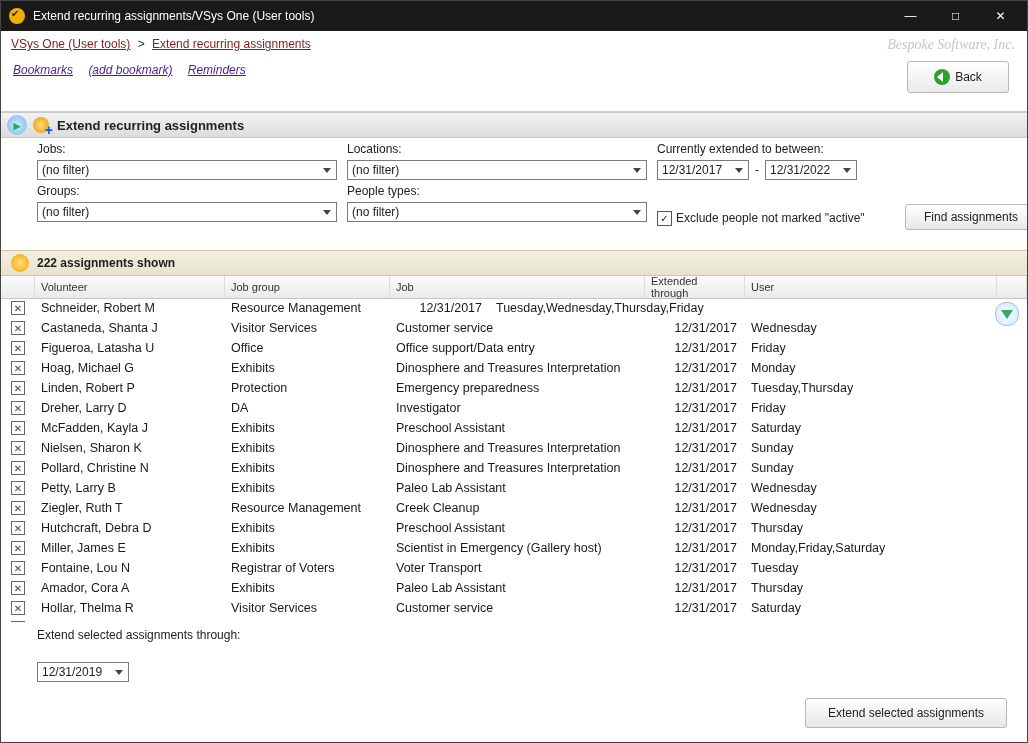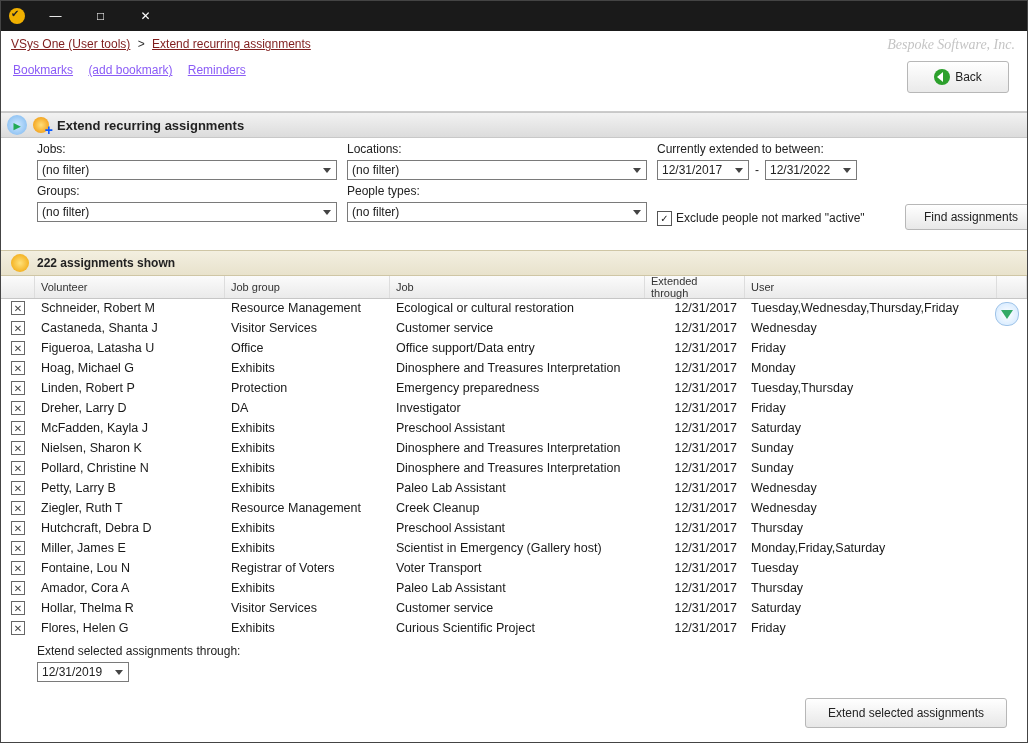--- a/index.html
+++ b/index.html
@@ -7,21 +7,21 @@
   .titlebar{height:30px;background:#1a1a1a;color:#fff;display:flex;align-items:center;padding:0 4px 0 8px;font-size:12px;}
   .titlebar .appicon{width:16px;height:16px;background:#f0b000;border-radius:8px;margin-right:8px;display:inline-block;position:relative;}
   .titlebar .appicon::after{content:"✔";color:#222;font-size:10px;position:absolute;left:2px;top:0;}
   .titlebar .title{flex:1;}
   .winbtn{width:45px;height:30px;display:flex;align-items:center;justify-content:center;color:#fff;}
   .topstrip{position:relative;height:80px;border-bottom:1px solid #ccc;}
   .breadcrumb{position:absolute;top:6px;left:10px;}
   .breadcrumb a{color:#7f1d1d;text-decoration:underline;}
   .breadcrumb .sep{color:#333;margin:0 4px;}
   .linksrow{position:absolute;top:32px;left:12px;}
-  .linksrow a{color:#8b5cf6;text-decoration:underline;margin-right:12px;}
+  .linksrow a{color:#4c1d95;text-decoration:underline;font-style:italic;margin-right:12px;}
   .bespoke{position:absolute;top:6px;right:12px;color:#c4c4c4;font-style:italic;font-family:Georgia,serif;font-size:14px;}
   .backbtn{position:absolute;top:30px;right:18px;width:100px;height:30px;border:1px solid #b7b7b7;border-radius:3px;background:linear-gradient(#fff,#eaeaea);display:flex;align-items:center;justify-content:center;gap:5px;cursor:pointer;}
   .backbtn .arrow{width:16px;height:16px;background:#2ca02c;border-radius:8px;position:relative;}
   .backbtn .arrow::after{content:"";position:absolute;left:3px;top:3px;border-right:6px solid #fff;border-top:5px solid transparent;border-bottom:5px solid transparent;}
   .sectionbar{height:24px;background:linear-gradient(#f2f2f2,#dcdcdc);border-top:1px solid #c8c8c8;border-bottom:1px solid #c8c8c8;display:flex;align-items:center;padding-left:6px;font-weight:bold;font-size:13px;}
   .sectionbar .navicon{width:20px;height:20px;border-radius:10px;background:radial-gradient(#cfe8ff,#7ab6ef);margin-right:4px;display:flex;align-items:center;justify-content:center;color:#2a5;}
   .sectionbar .gear{width:20px;height:20px;margin-right:6px;display:inline-block;position:relative;}
   .sectionbar .gear::before{content:"";position:absolute;inset:2px;border-radius:10px;background:radial-gradient(#ffdf7a,#f09000);}
   .sectionbar .gear::after{content:"+";position:absolute;right:-2px;bottom:-3px;color:#0a58ff;font-weight:bold;font-size:14px;}
   .filters{padding:4px 12px 20px 36px;display:grid;grid-template-columns:300px 300px 380px;column-gap:10px;row-gap:4px;align-items:start;}
@@ -59,20 +59,21 @@
   .bigbtn{width:200px;height:28px;border:1px solid #b7b7b7;border-radius:3px;background:linear-gradient(#fff,#e7e7e7);display:flex;align-items:center;justify-content:center;cursor:pointer;}
   a{cursor:pointer;}
 </style>
 </head>
 <body>
 
 <div class="window">
 
   <div class="titlebar">
     <span class="appicon"></span>
+    <span class="title">Extend recurring assignments/VSys One (User tools)</span>
     <div class="winbtn">—</div>
     <div class="winbtn">□</div>
     <div class="winbtn close">✕</div>
   </div>
 
   <div class="topstrip">
     <div class="breadcrumb">
       <a>VSys One (User tools)</a>
       <span class="sep">&gt;</span>
       <a>Extend recurring assignments</a>
@@ -161,21 +162,20 @@
       <div class="th col-days">User</div>
       <div class="th col-last"></div>
     </div>
     <div class="rows" id="rows">
         <div class="row">
           <div class="chk">
             <span class="cb">✕</span>
           </div>
           <div class="cell col-vol">Schneider, Robert M</div>
           <div class="cell col-grp">Resource Management</div>
-          <div class="cell col-job">Ecological or cultural restoration</div>
           <div class="cell col-ext" style="text-align:right;padding-right:8px;">12/31/2017</div>
           <div class="cell col-days">Tuesday,Wednesday,Thursday,Friday</div>
         </div>
         <div class="row">
           <div class="chk">
             <span class="cb">✕</span>
           </div>
           <div class="cell col-vol">Castaneda, Shanta J</div>
           <div class="cell col-grp">Visitor Services</div>
           <div class="cell col-job">Customer service</div>
@@ -331,21 +331,21 @@
           <div class="cell col-job">Curious Scientific Project</div>
           <div class="cell col-ext" style="text-align:right;padding-right:8px;">12/31/2017</div>
           <div class="cell col-days">Friday</div>
         </div>
       </div>
     <div class="funnelbadge"></div>
   </div>
 
   <div class="extopts">
     <div class="lbl">Extend selected assignments through:</div>
-    <div class="combo datecombo" style="margin-top:4px;">
+    <div class="combo datecombo" style="margin-top:20px;">
       <span>12/31/2019</span>
         <span class="dd"></span>
     </div>
   </div>
 
   <div class="bottom">
     <div class="bigbtn">
       <span>Extend selected assignments</span>
     </div>
   </div>

